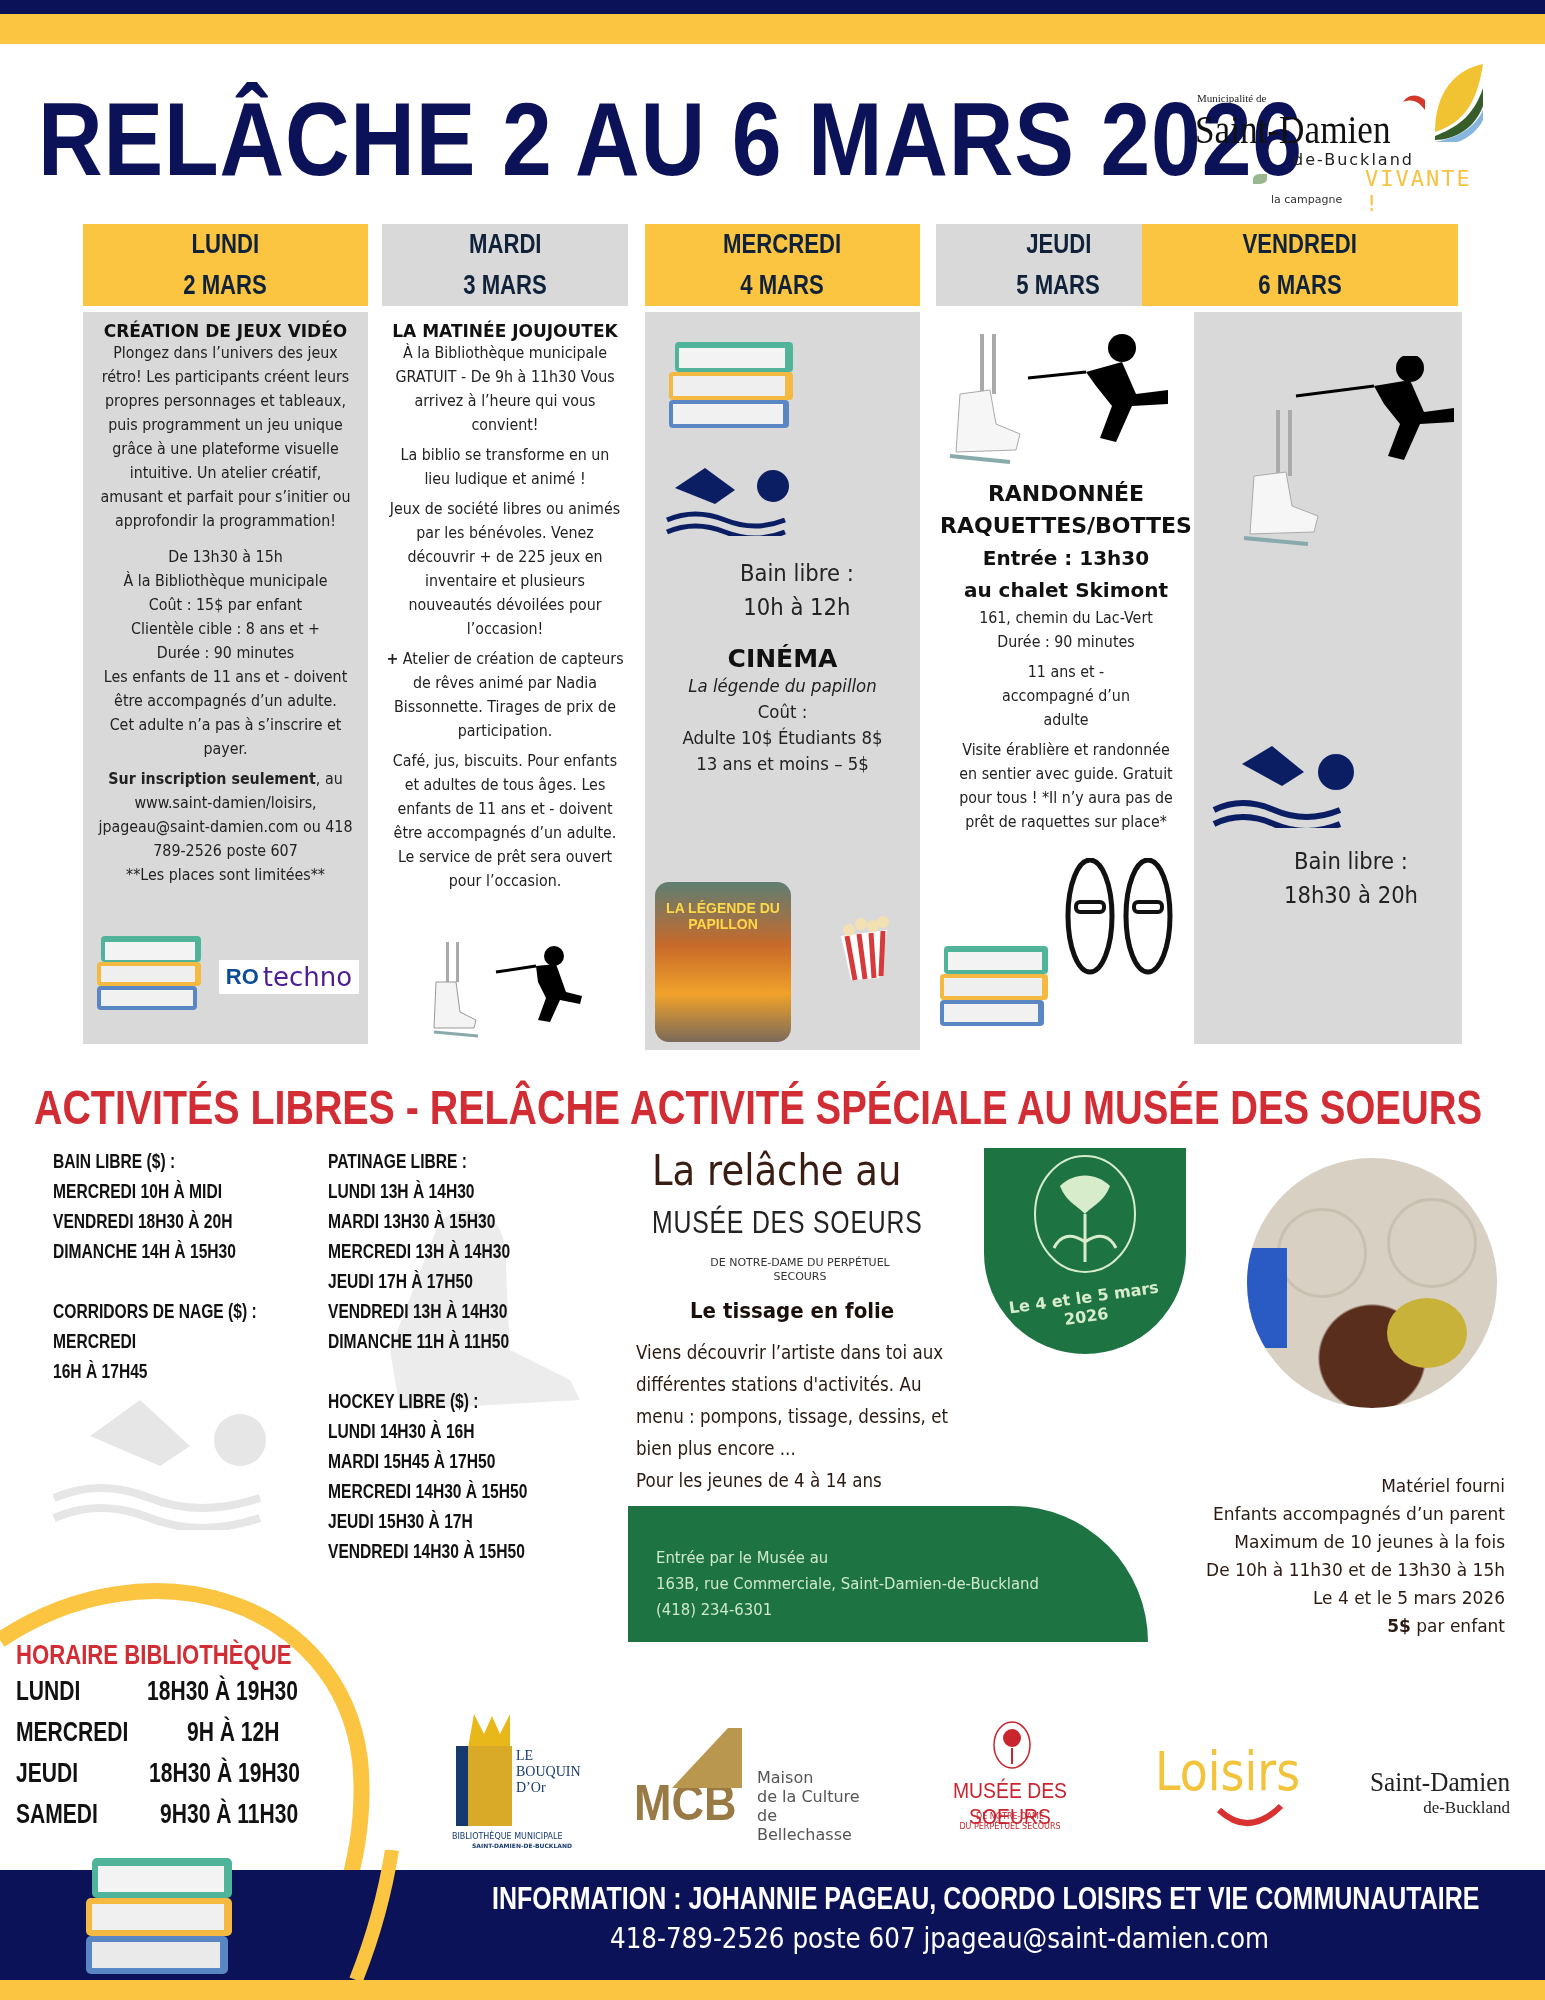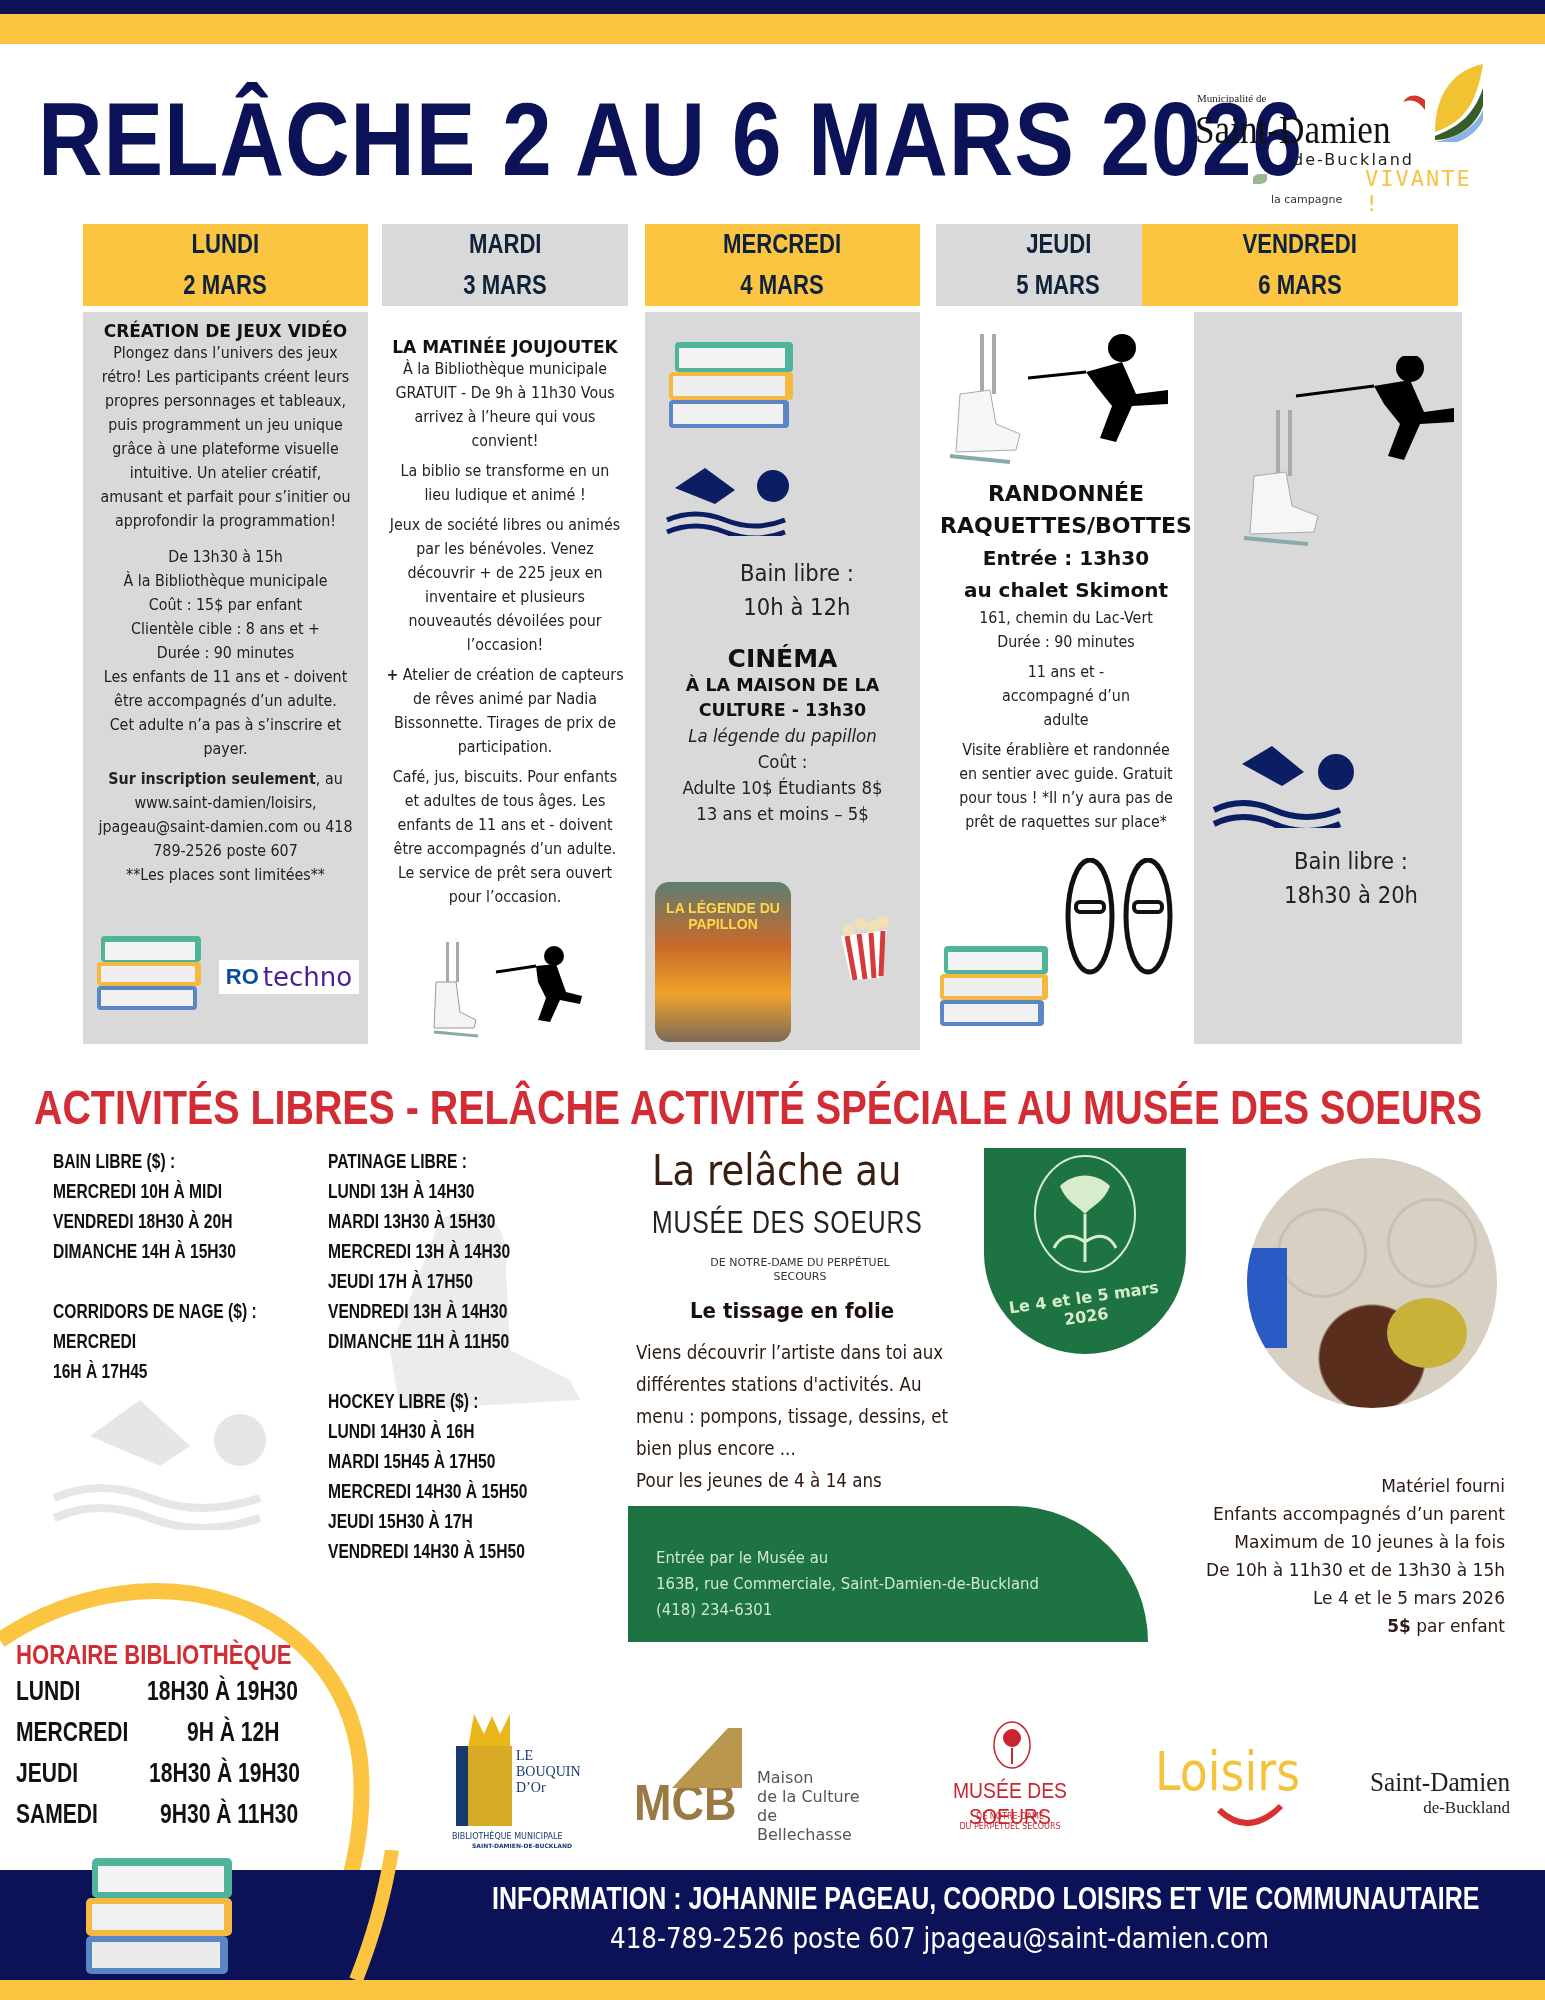--- a/index.html
+++ b/index.html
@@ -115,21 +115,21 @@
     <rect x="8" y="6" width="100" height="26" rx="4" fill="#4fb49a"></rect>
       <rect x="12" y="12" width="90" height="18" fill="#f3f3f3"></rect>
   </svg>
   <div style="position:absolute;left:136px;top:648px;width:140px;height:34px;background:#fff;display:flex;align-items:center;justify-content:center;gap:4px">
     <span style="font-family:'Liberation Sans',sans-serif;font-weight:700;font-size:22px;color:#0a4c96">RO</span>
     <span style="font-family:'DejaVu Sans',sans-serif;font-size:26px;color:#4c1d95">techno</span>
   </div>
 </div>
 
 <div class="abs day-body" style="left:376px;width:258px;height:740px">
-  <div class="bold-h" style="margin-top:25px;font-size:17px;">LA MATINÉE JOUJOUTEK</div>
+  <div class="bold-h" style="margin-top:9px;font-size:17px;">LA MATINÉE JOUJOUTEK</div>
   <div class="txt para">À la Bibliothèque municipale GRATUIT - De 9h à 11h30 Vous arrivez à l’heure qui vous convient!</div>
   <div class="txt para">La biblio se transforme en un lieu ludique et animé !</div>
   <div class="txt para">Jeux de société libres ou animés par les bénévoles. Venez découvrir + de 225 jeux en inventaire et plusieurs nouveautés dévoilées pour l’occasion!</div>
   <div class="txt para"><b>+</b><span> Atelier de création de capteurs de rêves animé par Nadia Bissonnette. Tirages de prix de participation.</span></div>
   <div class="txt para">Café, jus, biscuits. Pour enfants et adultes de tous âges. Les enfants de 11 ans et - doivent être accompagnés d’un adulte. Le service de prêt sera ouvert pour l’occasion.</div>
   <svg style="position:absolute;left:50px;top:630px" width="160" height="96">
     <rect x="20" y="0" width="3" height="40" fill="#aaa"></rect>
       <rect x="30" y="0" width="3" height="40" fill="#aaa"></rect>
     <path d="M10 40 L30 40 L34 70 L50 78 L48 86 L8 86 Z" fill="#f4f4f4" stroke="#999"></path>
     <path d="M8 90 L52 94" stroke="#8aa" stroke-width="3"></path>
@@ -153,21 +153,20 @@
     <circle cx="108" cy="22" r="16" fill="#0b1e64"></circle>
     <path d="M2 56 Q30 44 60 56 T120 56" stroke="#0b1e64" stroke-width="5" fill="none"></path>
     <path d="M2 68 Q30 56 60 68 T120 68" stroke="#0b1e64" stroke-width="5" fill="none"></path>
   </svg>
   <div style="position:absolute;left:95px;top:244px;font-size:23px;line-height:34px;color:#222;text-align:center;transform:scaleX(0.92);transform-origin:left top">
     <div>Bain libre :</div>
     <div>10h à 12h</div>
   </div>
   <div style="position:absolute;left:0;top:332px;width:275px">
     <div class="bold-h" style="font-size:25px">CINÉMA</div>
-    <div class="bold-h" style="font-size:17.5px;line-height:25px;padding:0 40px">À LA MAISON DE LA CULTURE  - 13h30</div>
     <div class="txt" style="font-style:italic;font-size:18px;line-height:26px">La légende du papillon</div>
     <div class="txt" style="font-size:18px;line-height:26px">Coût :</div>
     <div class="txt" style="font-size:18px;line-height:26px">Adulte 10$ Étudiants 8$</div>
     <div class="txt" style="font-size:18px;line-height:26px">13 ans et moins – 5$</div>
   </div>
   <div style="position:absolute;left:10px;top:570px;width:136px;height:160px;border-radius:14px;background:linear-gradient(180deg,#5f7e73 0%,#c86a2a 40%,#f0a22a 70%,#7b6a5a 100%);overflow:hidden">
     <div style="margin-top:18px;text-align:center;font-family:'Liberation Sans',sans-serif;font-weight:700;font-size:14px;color:#ffd84a;line-height:16px;padding:0 8px">LA LÉGENDE DU PAPILLON</div>
   </div>
   <svg style="position:absolute;left:184px;top:600px" width="70" height="70">
     <path d="M12 24 L58 18 L50 66 L22 68 Z" fill="#fff"></path>

